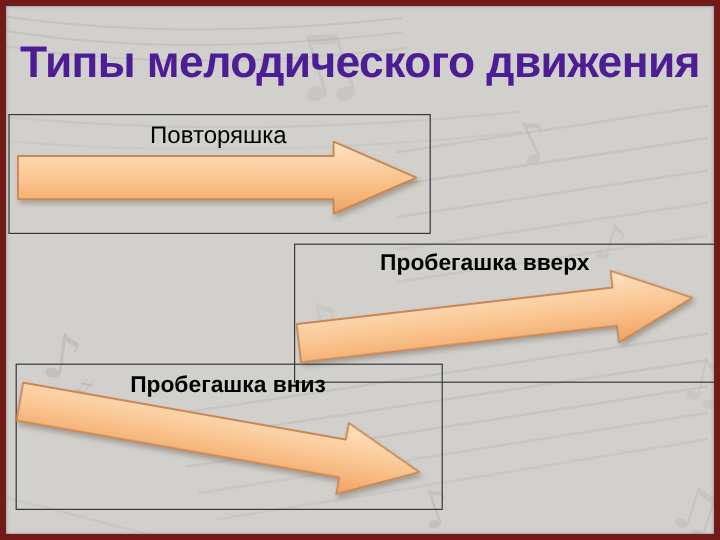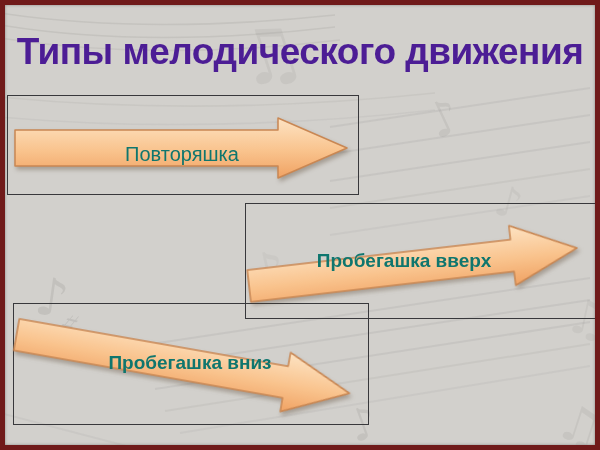--- a/index.html
+++ b/index.html
@@ -23,22 +23,22 @@
   .panel{
     position:absolute;z-index:1;
     border:1.6px solid #38383b;
     background:transparent;
   }
   .p1{left:2px;top:90px;width:350px;height:98px;}
   .p2{left:240px;top:198px;width:350px;height:114px;}
   .p3{left:8px;top:298px;width:354px;height:120px;}
   .panel-label{
     position:absolute;z-index:3;
-    text-align:center;color:#0f766e;
-    font-size:19px;line-height:1.15;margin-top:41px;
+    text-align:center;color:#000000;
+    font-size:19px;line-height:1.15;
   }
   .lbl1{left:2px;top:97px;width:350px;font-size:20px;font-weight:normal;}
   .lbl2{left:240px;top:204px;width:318px;font-weight:bold;}
   .lbl3{left:8px;top:306px;width:354px;font-weight:bold;}
   .arrow{
     position:absolute;z-index:2;
     filter:drop-shadow(2px 3px 2px rgba(80,60,40,.35));
   }
   .a1{left:9px;top:112px;}
   .a2{left:242px;top:231px;transform:rotate(-6.6deg);}

